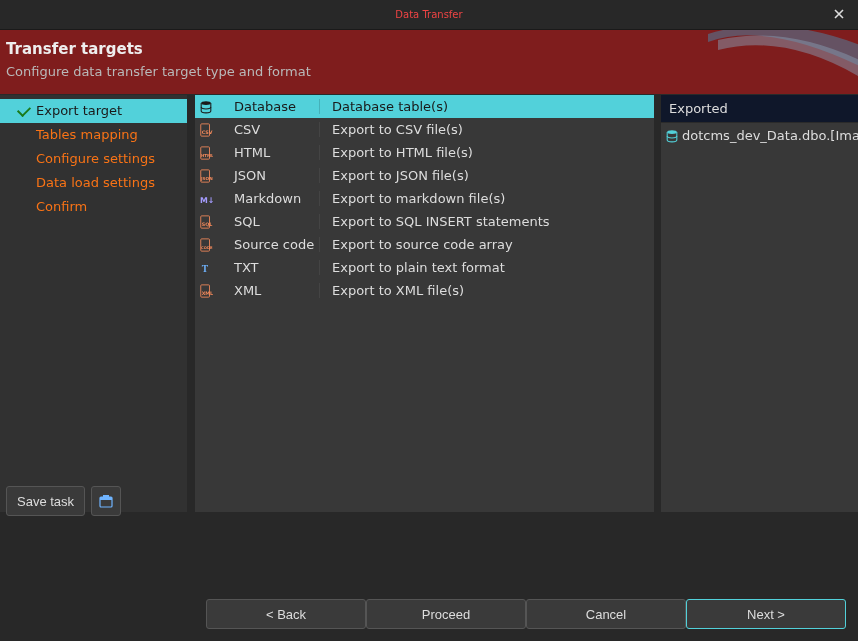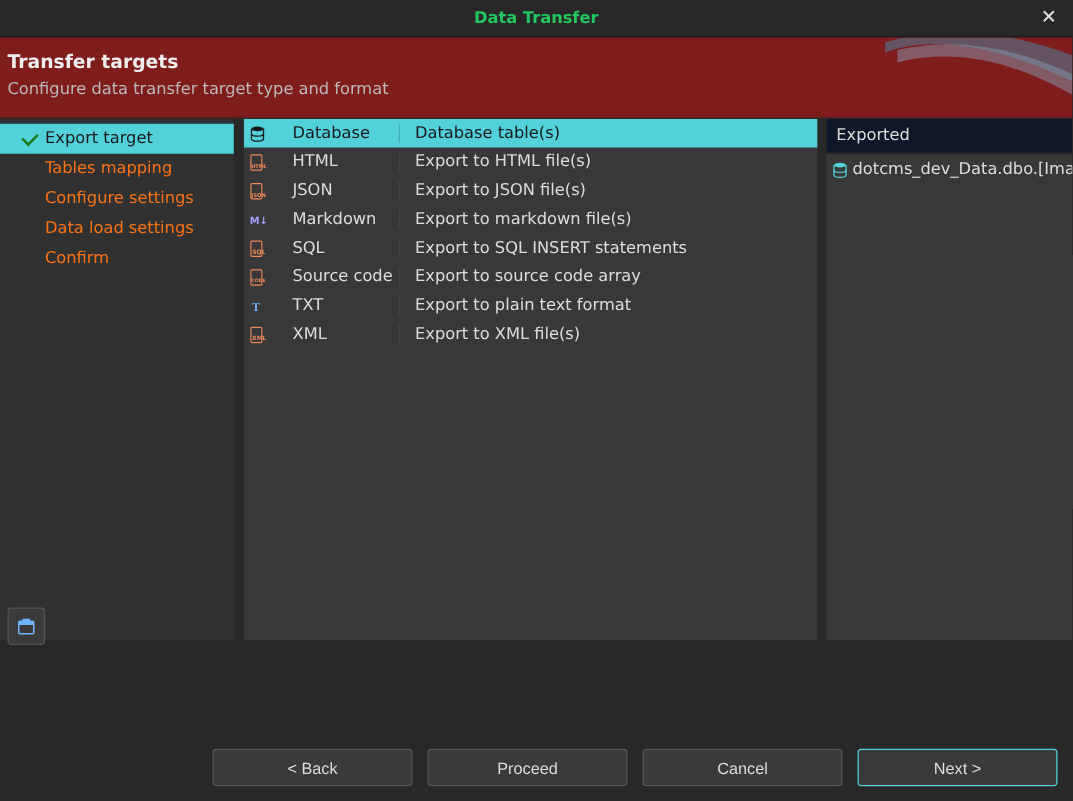--- a/index.html
+++ b/index.html
@@ -15,23 +15,23 @@
   .titlebar {
     height: 30px;
     background: #282828;
     display: flex;
     align-items: center;
     justify-content: center;
     position: relative;
     border-bottom: 1px solid #1a1a1a;
   }
   .titlebar .title {
-    font-weight: bold;
-    color: #22c55e;
-    font-size: 13px;
+    font-weight: normal;
+    color: #ef4444;
+    font-size: 10px;
   }
   .titlebar .close {
     position: absolute;
     right: 10px;
     top: 5px;
     width: 18px;
     height: 18px;
     color: #ddd;
     font-size: 14px;
     line-height: 18px;
@@ -190,21 +190,21 @@
   
   .footer {
     position: absolute;
     left: 0;
     bottom: 0;
     width: 858px;
     height: 54px;
     display: flex;
     justify-content: flex-end;
     align-items: center;
-    gap: 12px;
+    gap: 0;
     padding: 0 12px;
   }
 
   .btn {
     background: #3a3a3a;
     border: 1px solid #555;
     color: #ddd;
     padding: 6px 10px;
     font-size: 13px;
     cursor: pointer;
@@ -259,20 +259,32 @@
             <span class="icon">
               <svg class="db-icon-svg" viewBox="0 0 16 16">
                 <ellipse cx="8" cy="3.5" rx="5.5" ry="2.2" fill="#1a1a1a"></ellipse>
                 <path d="M2.5 3.5v9c0 1.2 2.5 2.2 5.5 2.2s5.5-1 5.5-2.2v-9" fill="none" stroke="#1a1a1a" stroke-width="1.2"></path>
                 <path d="M2.5 8c0 1.2 2.5 2.2 5.5 2.2s5.5-1 5.5-2.2" fill="none" stroke="#1a1a1a" stroke-width="1.2"></path>
               </svg>
             </span>
             <span>Database</span>
           </div>
           <div class="col-desc">Database table(s)</div>
+        </div>
+        <div class="format-row">
+          <div class="col-name">
+            <span class="icon">
+              <svg viewBox="0 0 16 16">
+                <rect x="2" y="1" width="10" height="14" rx="1" fill="none" stroke="#f0885a" stroke-width="1"></rect>
+                <text x="3" y="13" font-size="5.5" fill="#f0885a" font-weight="bold">CSV</text>
+              </svg>
+            </span>
+            <span>CSV</span>
+          </div>
+          <div class="col-desc">Export to CSV file(s)</div>
         </div>
         <div class="format-row">
           <div class="col-name">
             <span class="icon">
               <svg viewBox="0 0 16 16">
                 <rect x="2" y="1" width="10" height="14" rx="1" fill="none" stroke="#f0885a" stroke-width="1"></rect>
                 <text x="2.2" y="13" font-size="4.6" fill="#f0885a" font-weight="bold">HTML</text>
               </svg>
             </span>
             <span>HTML</span>
@@ -364,20 +376,21 @@
             </svg>
           </span>
           <span>dotcms_dev_Data.dbo.[Image]</span>
         </div>
       </div>
   </div>
 
 </div>
 
 <div class="task-buttons">
+  <button class="btn">Save task</button>
   <button class="btn icon-only">
     <svg width="16" height="16" viewBox="0 0 16 16">
       <rect x="2" y="4" width="12" height="10" rx="1" fill="none" stroke="#6fb4ff" stroke-width="1.2"></rect>
       <rect x="2" y="4" width="12" height="3" fill="#6fb4ff"></rect>
       <path d="M5 2 h6 v2 h-6 z" fill="#6fb4ff"></path>
     </svg>
   </button>
 </div>
 
 <div class="footer">

